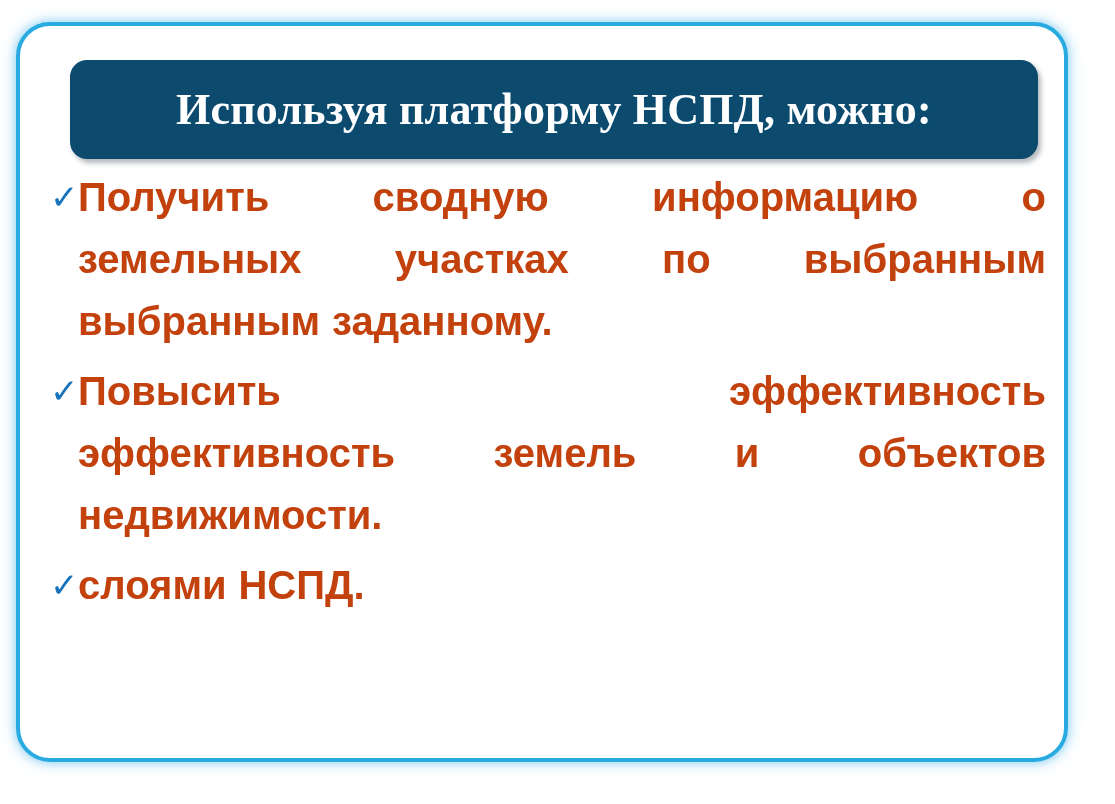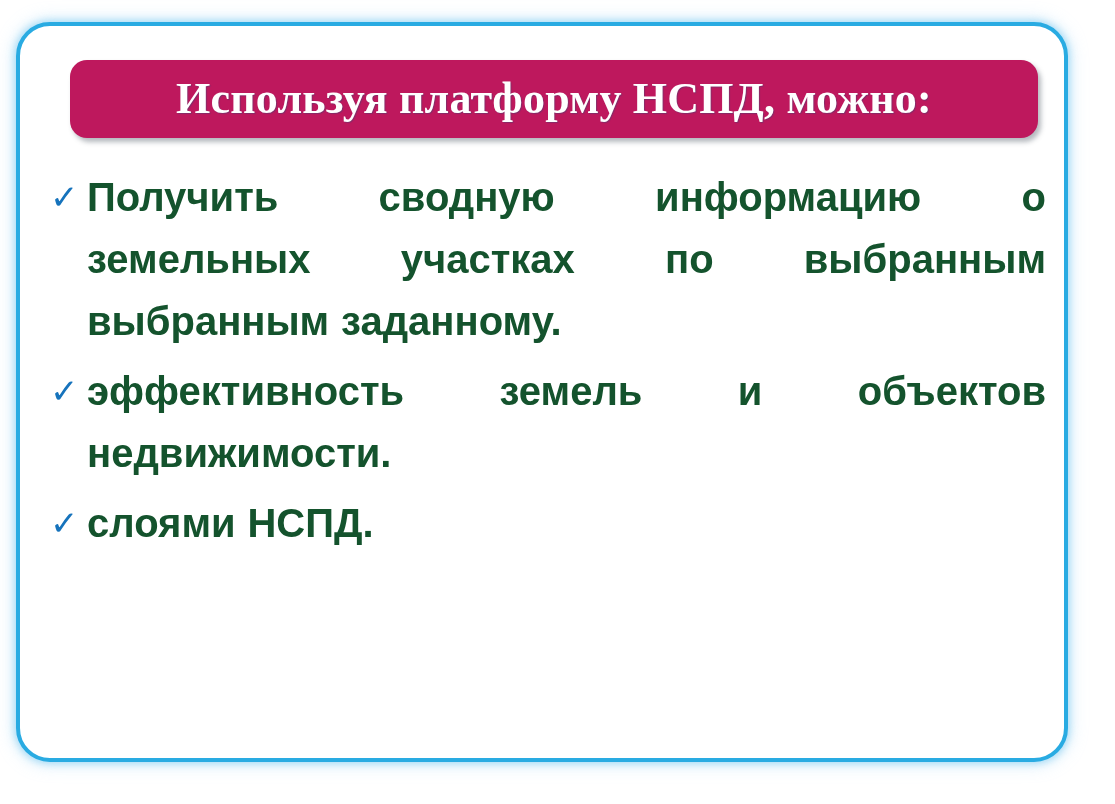--- a/index.html
+++ b/index.html
@@ -31,23 +31,23 @@
       0 0 7px 2px rgba(120, 200, 240, 0.55),
       0 0 16px 4px rgba(160, 215, 245, 0.35);
   }
 
   
   #header-banner {
     position: absolute;
     left: 50px;
     top: 34px;
     width: 968px;
-    height: 78px;
+    height: 99px;
     box-sizing: border-box;
-    background: #be185d;
+    background: #0c4a6e;
     border-radius: 17px;
     display: flex;
     align-items: center;
     justify-content: center;
     box-shadow: 3px 4px 5px rgba(90, 100, 110, 0.45);
   }
   #header-title {
     font-family: "Liberation Serif", "DejaVu Serif", serif;
     font-weight: bold;
     font-size: 44px;
@@ -81,27 +81,26 @@
     text-align: left;
     padding-left: 4px;
     box-sizing: border-box;
   }
   .bullet-text {
     flex: 1 1 auto;
     font-family: "Liberation Sans", sans-serif;
     font-weight: bold;
     font-size: 40px;
     line-height: 62px;
-    color: #14532d;
+    color: #c2410c;
     text-align: justify;
     text-align-last: left;
     text-justify: inter-word;
     hyphens: none;
     word-spacing: 0.02em;
-    margin-left: 9px;
   }
   
   .bullet-text > span.line {
     display: block;
     text-align: justify;
     text-align-last: justify;
     white-space: nowrap;
   }
   .bullet-text > span.line.last {
     text-align-last: left;
@@ -123,20 +122,21 @@
       <span class="bullet-text">
         <span class="line">Получить сводную информацию о</span>
         <span class="line">земельных участках по выбранным</span>
         <span class="line last">выбранным заданному.</span>
       </span>
     </div>
 
     <div class="bullet-item">
       <span class="bullet-check">✓</span>
       <span class="bullet-text">
+        <span class="line">Повысить эффективность</span>
         <span class="line">эффективность земель и объектов</span>
         <span class="line last">недвижимости.</span>
       </span>
     </div>
 
     <div class="bullet-item">
       <span class="bullet-check">✓</span>
       <span class="bullet-text">
         <span class="line last">слоями НСПД.</span>
       </span>

